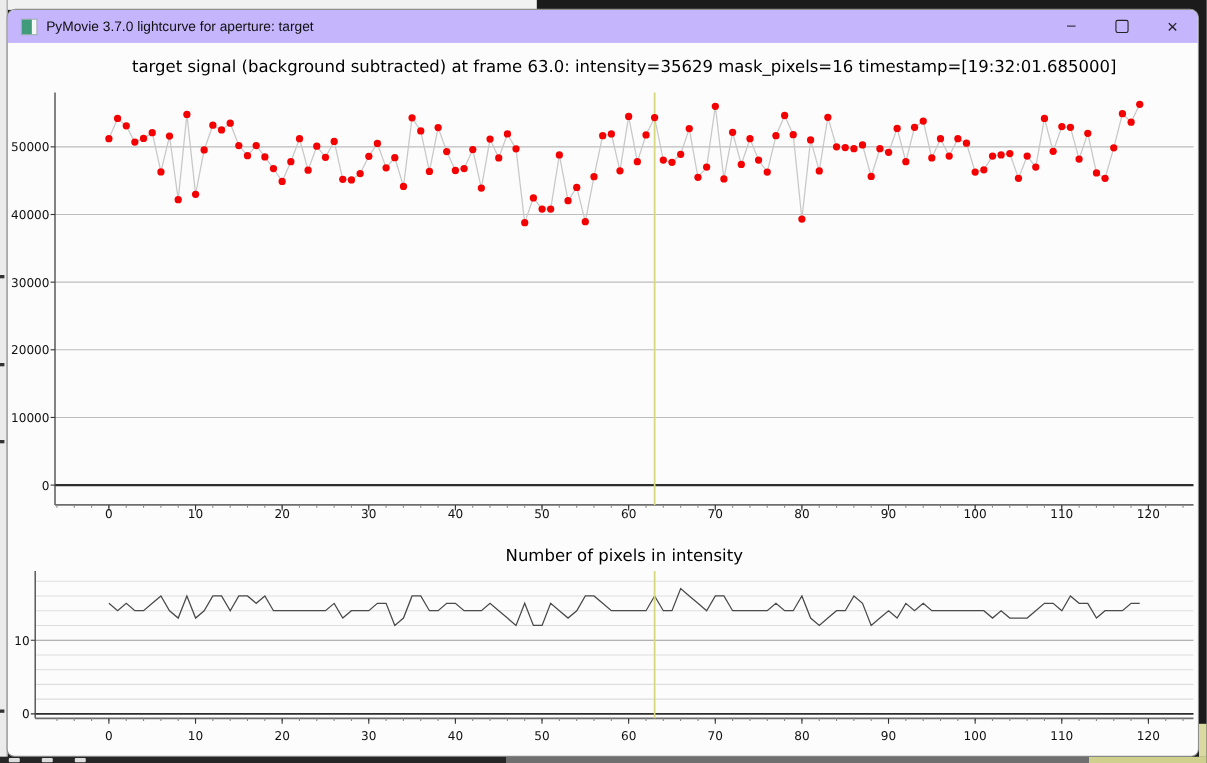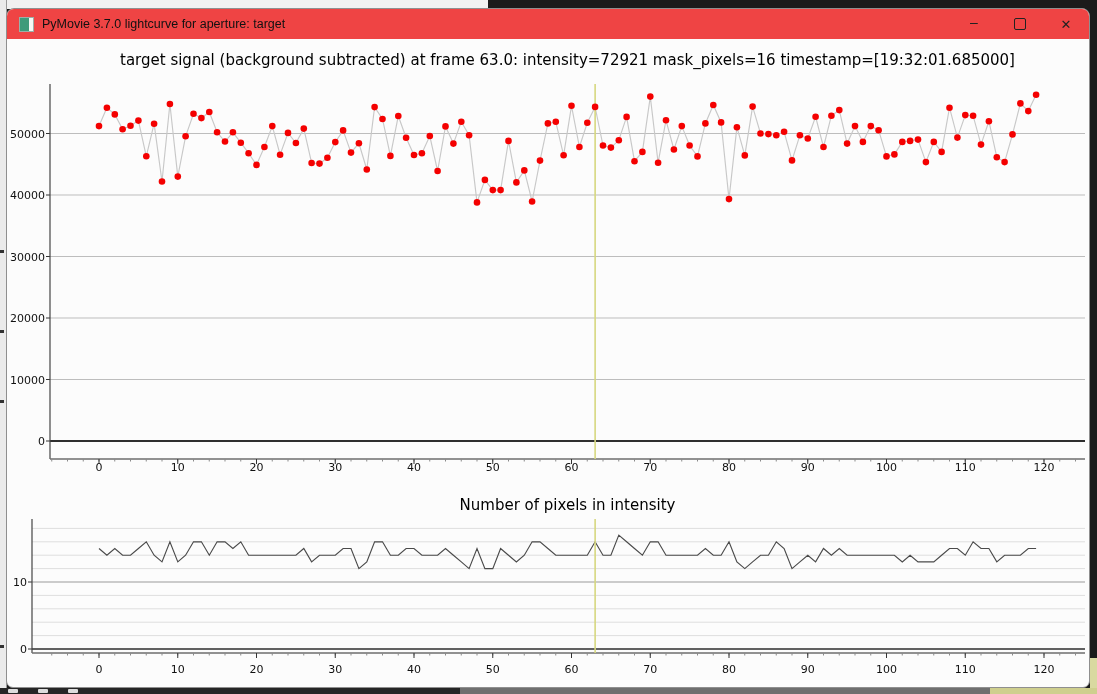--- a/index.html
+++ b/index.html
@@ -11,21 +11,21 @@
   .bg-right-yellow{position:absolute;right:0;top:658px;width:7px;height:36px;background:#d9d9a0;}
   .bg-bottom{position:absolute;left:0;top:688px;width:1097px;height:6px;background:#4a4a4a;}
   .bg-bottom .seg-dark{position:absolute;left:0;top:0;width:460px;height:6px;background:#262626;}
   .bg-bottom .seg-gray{position:absolute;left:460px;top:0;width:530px;height:6px;background:#6f6f6f;}
   .bg-bottom .seg-yellow{position:absolute;left:990px;top:0;width:107px;height:6px;background:#cfcf8e;}
   .bg-bottom .speck{position:absolute;top:1px;width:10px;height:4px;background:#ddd;border-radius:1px;}
 
   
   .window{position:absolute;left:6px;top:8px;width:1084px;height:680px;background:#fcfcfc;
           border:1px solid #8f8f8f;border-radius:8px 8px 7px 7px;box-sizing:border-box;overflow:hidden;}
-  .titlebar{position:absolute;left:0;top:0;width:100%;height:30px;background:#ef4444;display:flex;align-items:center;text-align:right;}
+  .titlebar{position:absolute;left:0;top:0;width:100%;height:30px;background:#c4b5fd;display:flex;align-items:center;text-align:right;}
   .app-icon{width:15px;height:15px;margin-left:12px;border:1px solid #9ab0a8;box-sizing:border-box;display:flex;}
   .app-icon .ic-a{width:9px;height:100%;background:#3f9b7a;}
   .app-icon .ic-b{width:4px;height:100%;background:#f5f8f4;}
   .title-text{margin-left:8px;font-size:12.5px;color:#111;}
   .win-controls{position:absolute;right:0;top:0;height:30px;display:flex;}
   .win-btn{width:46px;height:30px;display:flex;align-items:center;justify-content:center;color:#222;font-size:13px;}
   .max-box{width:10px;height:10px;border:1.2px solid #222;border-radius:2px;}
   .min-glyph{font-size:14px;transform:translateY(-2px);}
 
   .chart-title{position:absolute;left:50px;width:1035px;text-align:center;color:#000;
@@ -69,21 +69,21 @@
       <div class="win-btn">
         <span class="max-box"></span>
       </div>
       <div class="win-btn">
         <span>✕</span>
       </div>
     </div>
   </div>
 </div>
 
-<div id="main-title" class="chart-title">target signal (background subtracted) at frame 63.0: intensity=72921 mask_pixels=16 timestamp=[19:32:01.685000]</div>
+<div id="main-title" class="chart-title">target signal (background subtracted) at frame 63.0: intensity=35629 mask_pixels=16 timestamp=[19:32:01.685000]</div>
 <div id="pixels-title" class="chart-title">Number of pixels in intensity</div>
 
 <svg id="plots" width="1097" height="694">
     <line x1="50" x2="1085" y1="441" y2="441" stroke="#2e2e2e" stroke-width="2"></line>
     <line x1="46" x2="50" y1="441" y2="441" stroke="#333"></line>
     <text x="45" y="445" text-anchor="end">0</text>
     <line x1="50" x2="1085" y1="379.5" y2="379.5" stroke="#bdbdbd" stroke-width="1"></line>
     <line x1="46" x2="50" y1="379.5" y2="379.5" stroke="#333"></line>
     <text x="45" y="383.5" text-anchor="end">10000</text>
     <line x1="50" x2="1085" y1="318" y2="318" stroke="#bdbdbd" stroke-width="1"></line>

